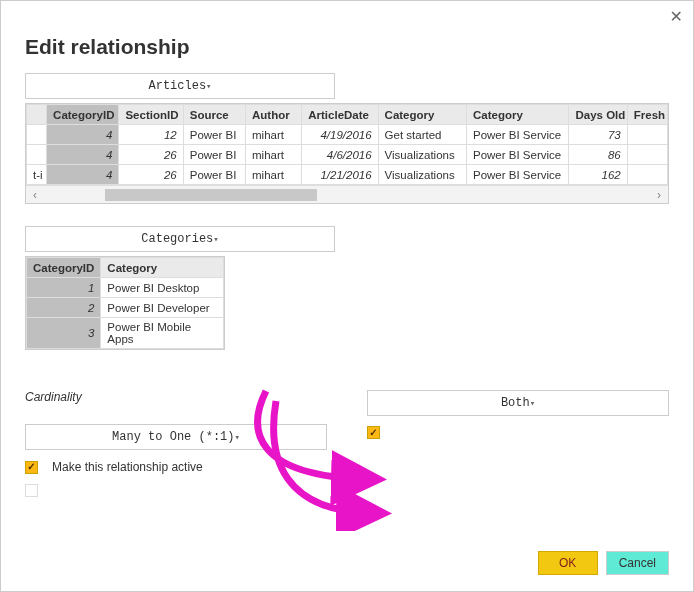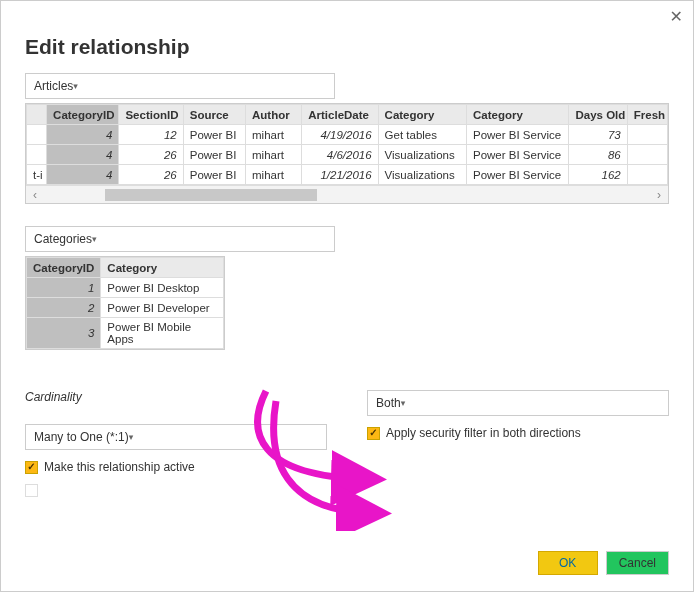--- a/index.html
+++ b/index.html
@@ -37,23 +37,24 @@
     margin-bottom: 20px;
   }
   .select {
     width: 310px;
     height: 26px;
     border: 1px solid #ccc;
     background: #fff;
     padding: 0 8px;
     display: flex;
     align-items: center;
-    justify-content: flex-start;
+    justify-content: center;
     margin-bottom: 4px;
     cursor: pointer;
+    font-family: Liberation Mono, monospace;
   }
   .select .caret {
     font-size: 9px;
     color: #666;
   }
   table.grid {
     border-collapse: collapse;
     width: 100%;
     font-size: 11.5px;
     table-layout: fixed;
@@ -142,21 +143,21 @@
   .col { flex: 1; }
   .label {
     font-size: 12px;
     color: #333;
     margin-bottom: 20px;
     font-style: italic;
   }
   .check-row {
     display: flex;
     align-items: center;
-    gap: 6px;
+    gap: 14px;
     margin-top: 10px;
     font-size: 12px;
   }
   .checkbox {
     width: 13px; height: 13px;
     border: 1px solid #888;
     display: inline-flex;
     align-items: center;
     justify-content: center;
     font-size: 11px;
@@ -175,32 +176,32 @@
     position: absolute;
     right: 24px;
     bottom: 16px;
     display: flex;
     gap: 8px;
   }
   .btn {
     min-width: 60px;
     height: 24px;
     border: 1px solid #ccc;
-    background: #22c55e;
+    background: #5eead4;
     display: inline-flex;
     align-items: center;
     justify-content: center;
     padding: 0 12px;
     cursor: pointer;
     font-size: 12px;
   }
   .btn.primary {
     background: #f2c811;
     border-color: #d4a800;
-    color: #0369a1;
+    color: #7f1d1d;
   }
   
   .annot {
     position: absolute;
     pointer-events: none;
     z-index: 50;
   }
 </style>
 </head>
 <body>
@@ -243,21 +244,21 @@
         <th>Days Old</th>
         <th>Fresh</th>
       </tr>
       <tr>
         <td class="txt"></td>
         <td class="sel">4</td>
         <td class="num">12</td>
         <td class="txt">Power BI</td>
         <td class="txt">mihart</td>
         <td class="num">4/19/2016</td>
-        <td class="txt">Get tables</td>
+        <td class="txt">Get started</td>
         <td class="txt">Power BI Service</td>
         <td class="num">73</td>
         <td></td>
       </tr>
       <tr>
         <td class="txt"></td>
         <td class="sel">4</td>
         <td class="num">26</td>
         <td class="txt">Power BI</td>
         <td class="txt">mihart</td>
@@ -335,21 +336,20 @@
         <span class="checkbox"></span>
       </div>
     </div>
     <div class="col">
       <div class="select" style="width:100%">
         <span>Both</span>
         <span class="caret">▾</span>
       </div>
       <div class="check-row">
         <span class="checkbox checked"></span>
-        <span>Apply security filter in both directions</span>
       </div>
     </div>
   </div>
 
   <div class="footer">
     <div class="btn primary">OK</div>
     <div class="btn">Cancel</div>
   </div>
 
   <svg class="annot" style="left:235px; top:380px;" width="160" height="150">

